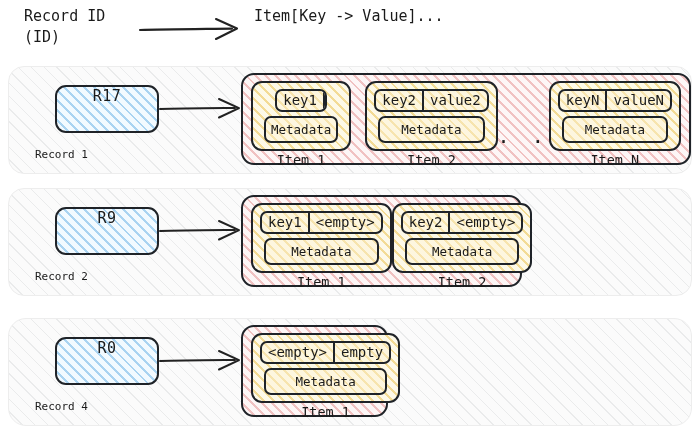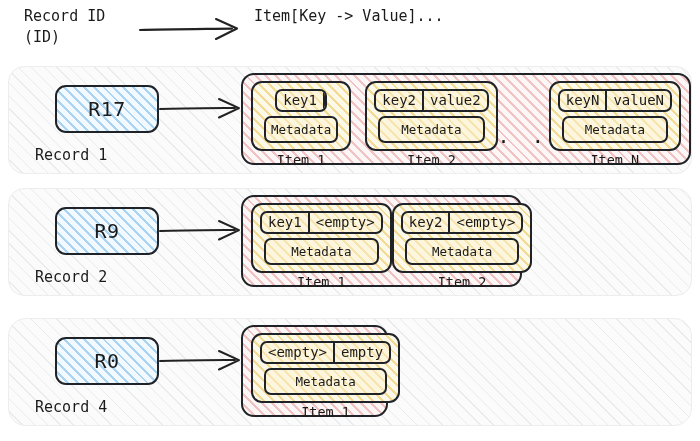--- a/index.html
+++ b/index.html
@@ -60,21 +60,21 @@
     box-sizing: border-box;
   }
   #record-row-1 { top: 66px;  height: 108px; }
   #record-row-2 { top: 188px; height: 108px; }
   #record-row-3 { top: 318px; height: 108px; border-radius: 18px; }
 
   .record-label {
     position: absolute;
     left: 26px;
     bottom: 8px;
-    font-size: 15px;
+    font-size: 11px;
     line-height: 20px;
     white-space: pre;
   }
 
   
   .id-chip {
     position: absolute;
     left: 46px;
     top: 18px;
     width: 104px;
@@ -83,23 +83,22 @@
     border: 2px solid #1f2328;
     box-sizing: border-box;
     background-color: #f2faff;
     background-image: repeating-linear-gradient(
         45deg,
         rgba(110,180,230,0.55) 0px,
         rgba(110,180,230,0.55) 2px,
         rgba(0,0,0,0) 2px,
         rgba(0,0,0,0) 7px);
     display: flex;
-    align-items: center;
     justify-content: center;
-    font-size: 20px;
+    font-size: 15px;
     letter-spacing: 0.5px;
   }
 
   
   .connector {
     position: absolute;
     left: 150px;
     top: 28px;
     width: 92px;
     height: 28px;

